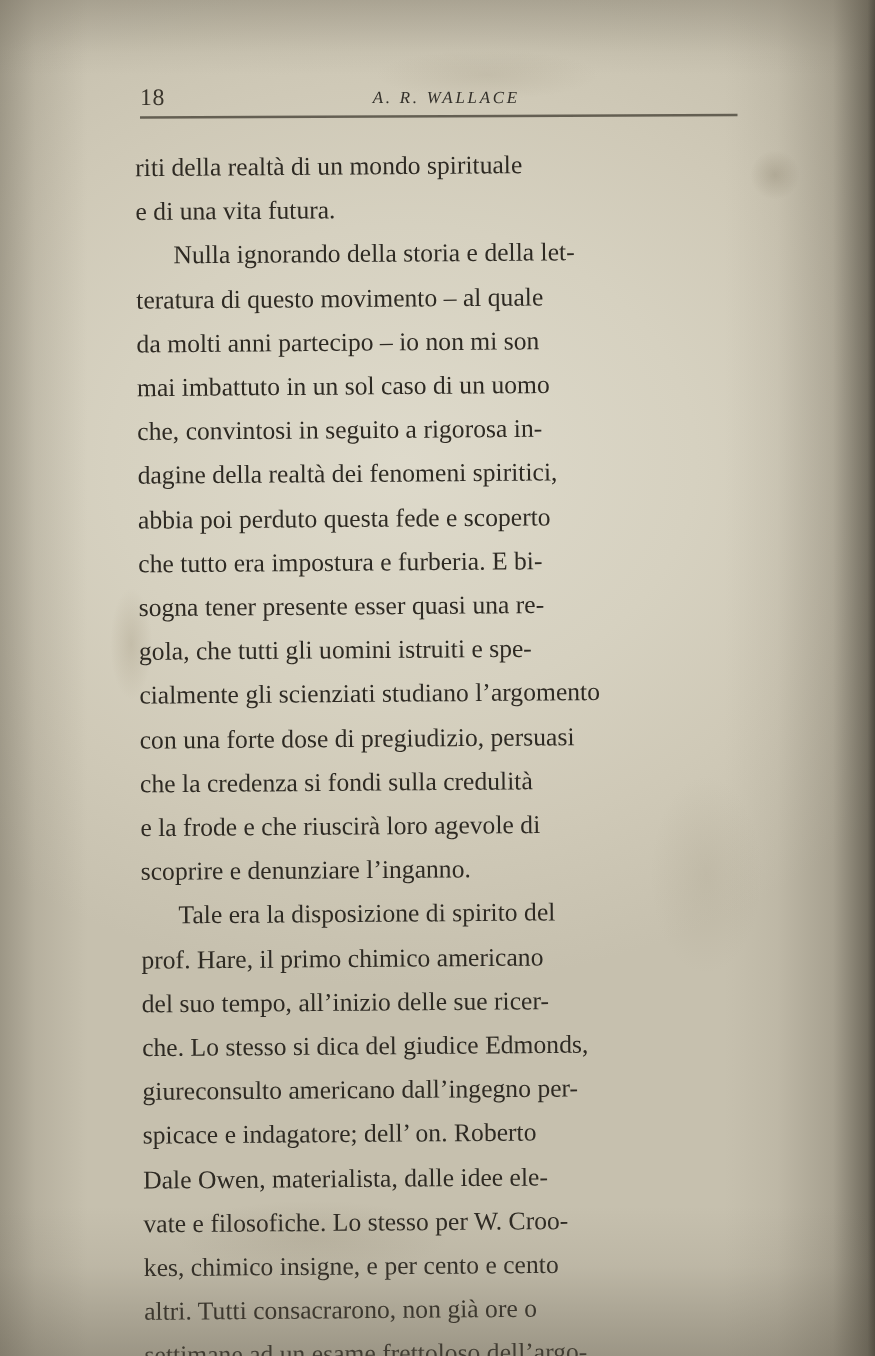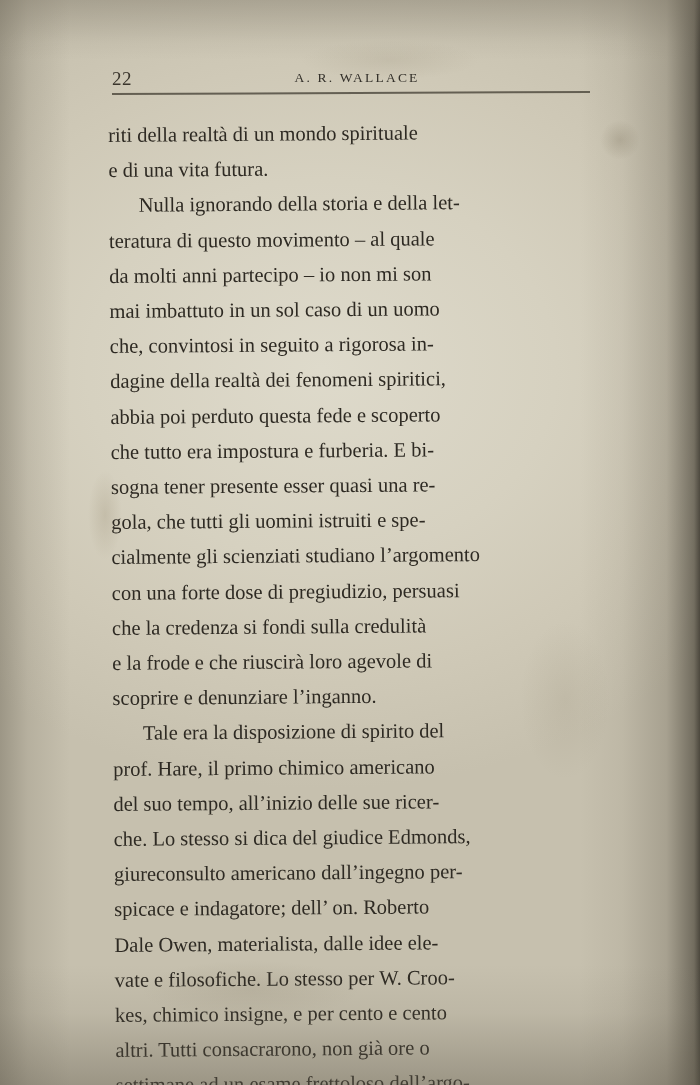--- a/index.html
+++ b/index.html
@@ -99,20 +99,21 @@
   .runtitle {
     position: absolute;
     left: 0;
     right: 0;
     top: 4px;
     text-align: center;
     font-size: 13.5px;
     letter-spacing: 2.2px;
     color: #33302a;
     transform: translateX(9px);
+    font-style: italic;
   }
   .rule {
     position: absolute;
     left: 112px;
     top: 92px;
     width: 478px;
     height: 2px;
     background: #514c41;
     opacity: 0.85;
     transform: rotate(-0.25deg);
@@ -148,21 +149,21 @@
 <div id="page">
   <div class="paper"></div>
   <div class="spot s1"></div>
   <div class="spot s2"></div>
   <div class="spot s3"></div>
   <div class="spot s4"></div>
   <div class="spot s5"></div>
 
   <div class="content">
     <div class="runhead">
-      <span class="folio">22</span>
+      <span class="folio">18</span>
       <span class="runtitle">A. R. WALLACE</span>
     </div>
     <div class="rule"></div>
 
     <div class="body-text skewer" id="body">
         <p>
           <span class="line">riti della realtà di un mondo spirituale</span>
           <span class="line">e di una vita futura.</span>
         </p>
         <p>

